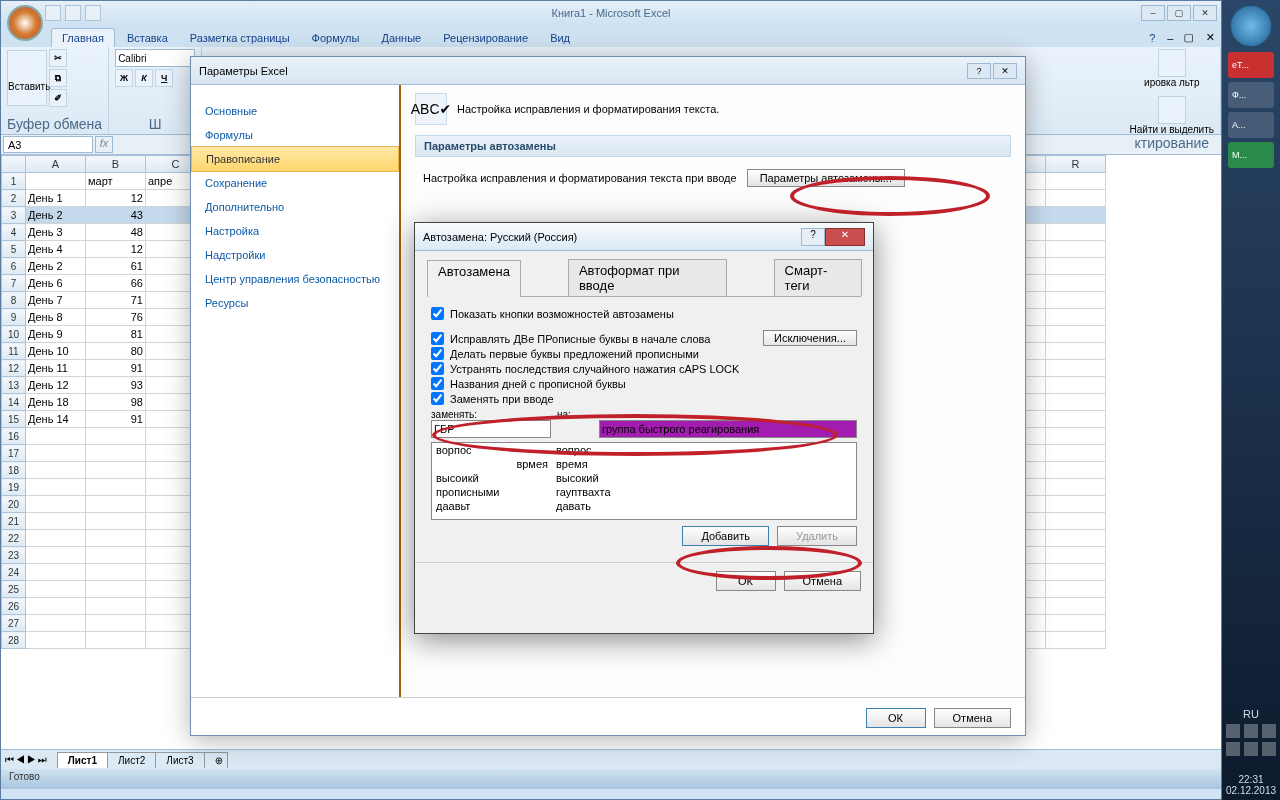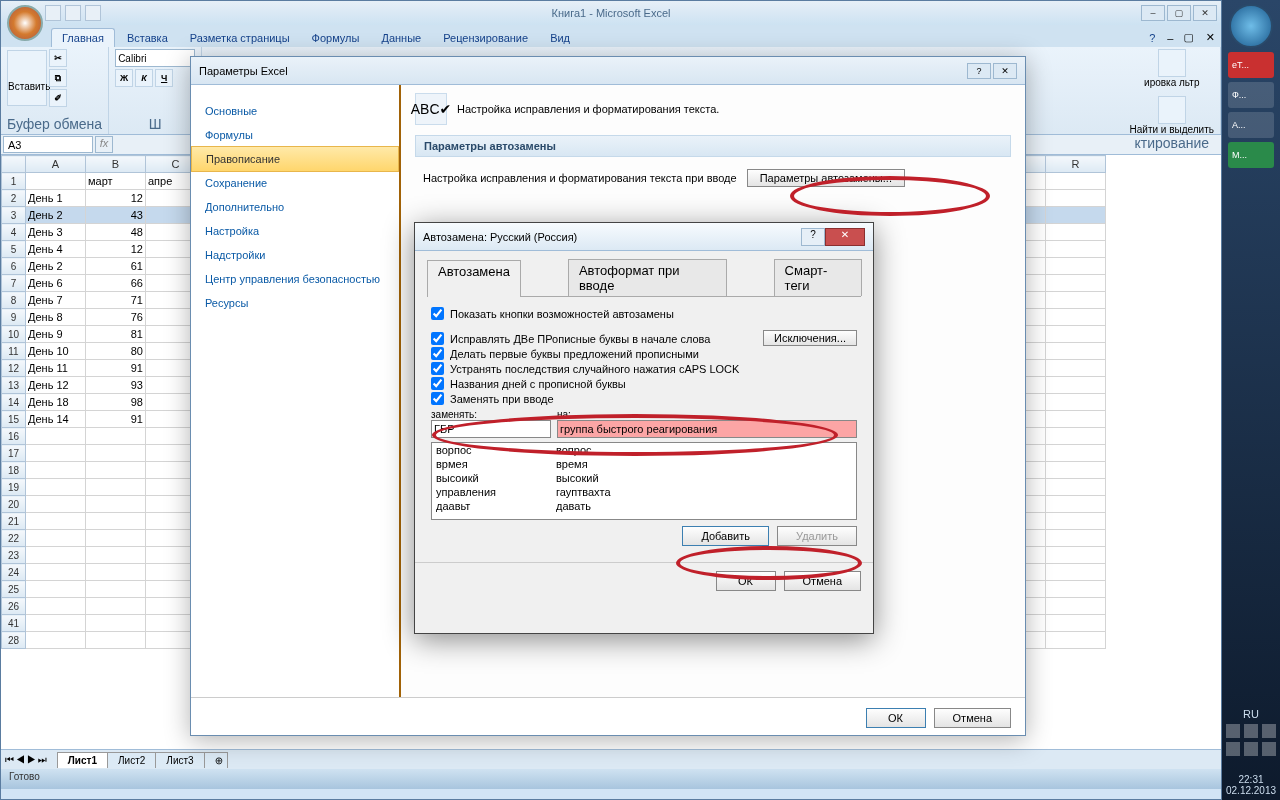--- a/index.html
+++ b/index.html
@@ -68,21 +68,21 @@
 .ac-content { padding:8px 4px; }
 .chk { display:flex; align-items:center; gap:6px; font-size:11px; margin:2px 0; }
 .chk input { width:13px; height:13px; }
 .excl-btn { float:right; padding:1px 10px; border:1px solid #888; background:linear-gradient(#fefefe,#e4e4e4); font-size:11px; }
 .repl-row { display:flex; gap:6px; margin:4px 0; }
 .repl-col { display:flex; flex-direction:column; }
 .repl-col .lbl { font-size:10px; }
 .repl-col input { border:1px solid #888; padding:1px 2px; font-size:11px; height:18px; }
 .repl-col.left { width:120px; }
 .repl-col.right { flex:1; }
-.repl-col.right input { background:#fca5a5; }
+.repl-col.right input { background:#a21caf;margin-left:42px; }
 .list-box { border:1px solid #888; background:#fff; height:78px; overflow-y:scroll; font-size:11px; }
 .list-box table { width:100%; border-collapse:collapse; }
 .list-box td { padding:0 4px; height:14px; }
 .ac-btns { display:flex; justify-content:flex-end; gap:8px; margin-top:6px; }
 .dlg-ac .footer { display:flex; justify-content:flex-end; gap:8px; padding:8px 12px; border-top:1px solid #ccc; }
 
 
 .anno { position:absolute; border:4px solid #c0202a; border-radius:50%; z-index:50; pointer-events:none; }
 
 
@@ -735,21 +735,21 @@
             <td></td>
             <td></td>
             <td></td>
             <td></td>
             <td></td>
             <td></td>
             <td></td>
             <td></td>
           </tr>
           <tr>
-            <th class="rowh">41</th>
+            <th class="rowh">27</th>
             <td></td>
             <td></td>
             <td></td>
             <td></td>
             <td></td>
             <td></td>
             <td></td>
             <td></td>
             <td></td>
             <td></td>
@@ -890,33 +890,33 @@
       <div class="list-box">
           <table id="ac-list">
             <tbody>
               <tr>
                 <td style="width:120px;">ворпос</td>
                 <td>вопрос</td>
               </tr>
             </tbody>
             <tbody>
               <tr>
-                <td style="width:120px;">врмея</td>
+                <td style="width:120px;text-align:right;">врмея</td>
                 <td>время</td>
               </tr>
             </tbody>
             <tbody>
               <tr>
                 <td style="width:120px;">высоикй</td>
                 <td>высокий</td>
               </tr>
             </tbody>
             <tbody>
               <tr>
-                <td style="width:120px;">управления</td>
+                <td style="width:120px;">прописными</td>
                 <td>гауптвахта</td>
               </tr>
             </tbody>
             <tbody>
               <tr>
                 <td style="width:120px;">даавьт</td>
                 <td>давать</td>
               </tr>
             </tbody>
           </table>

